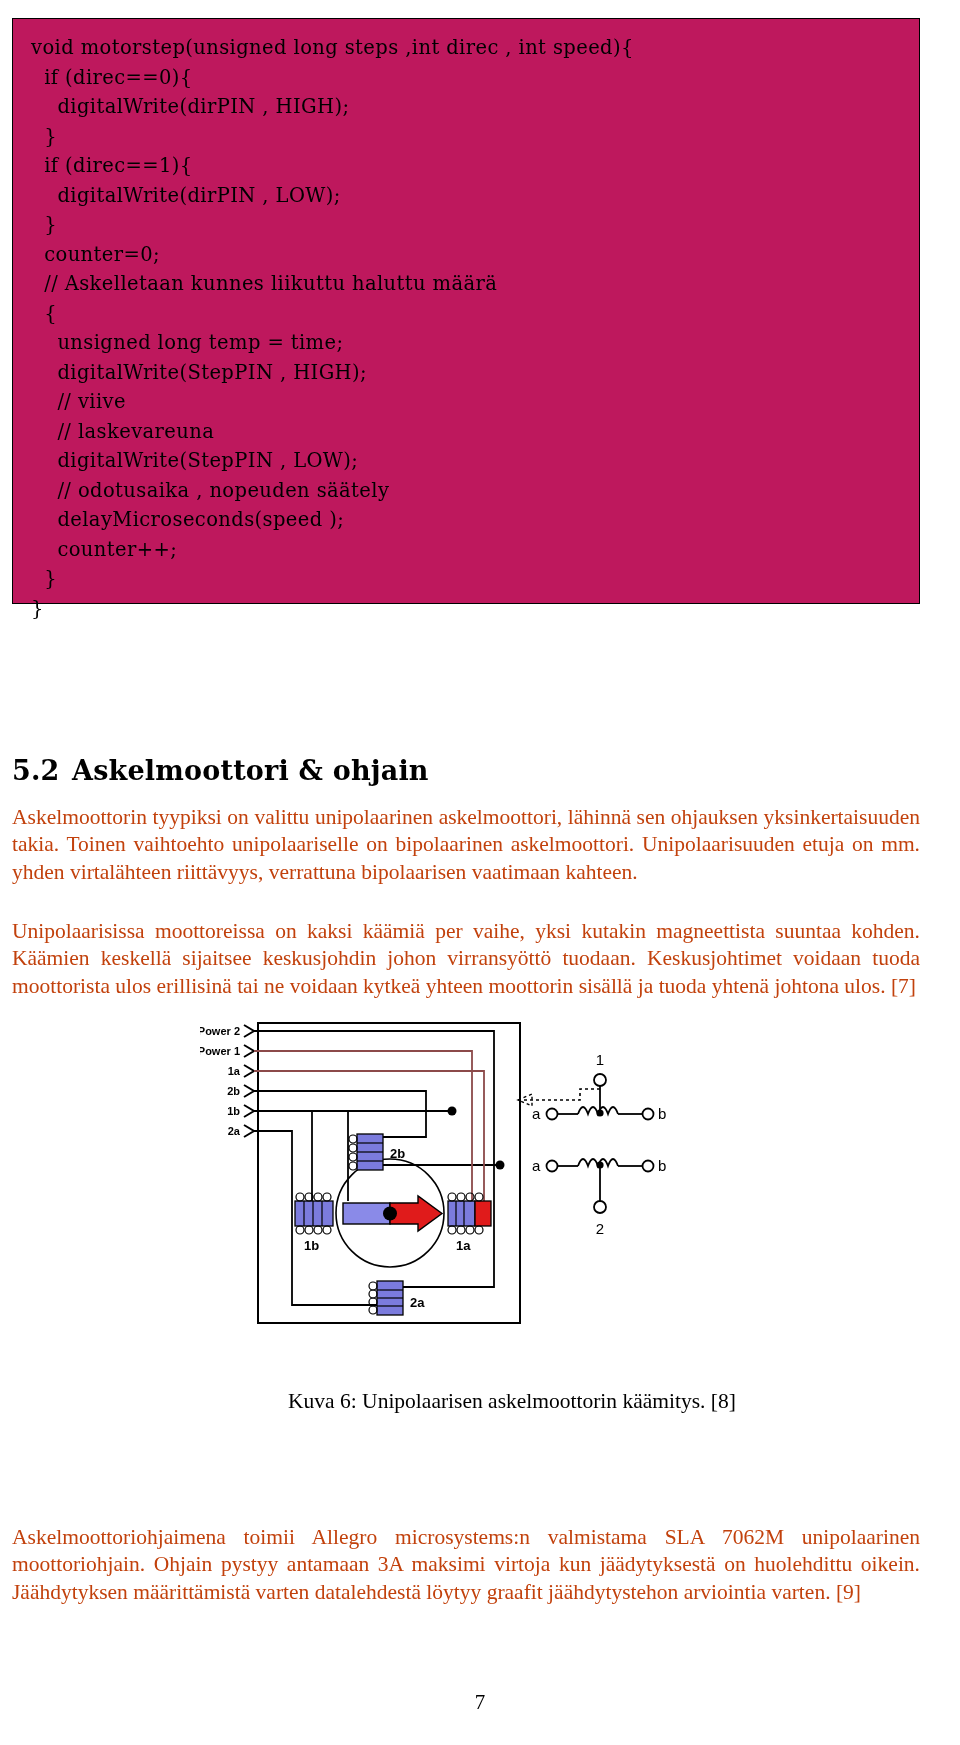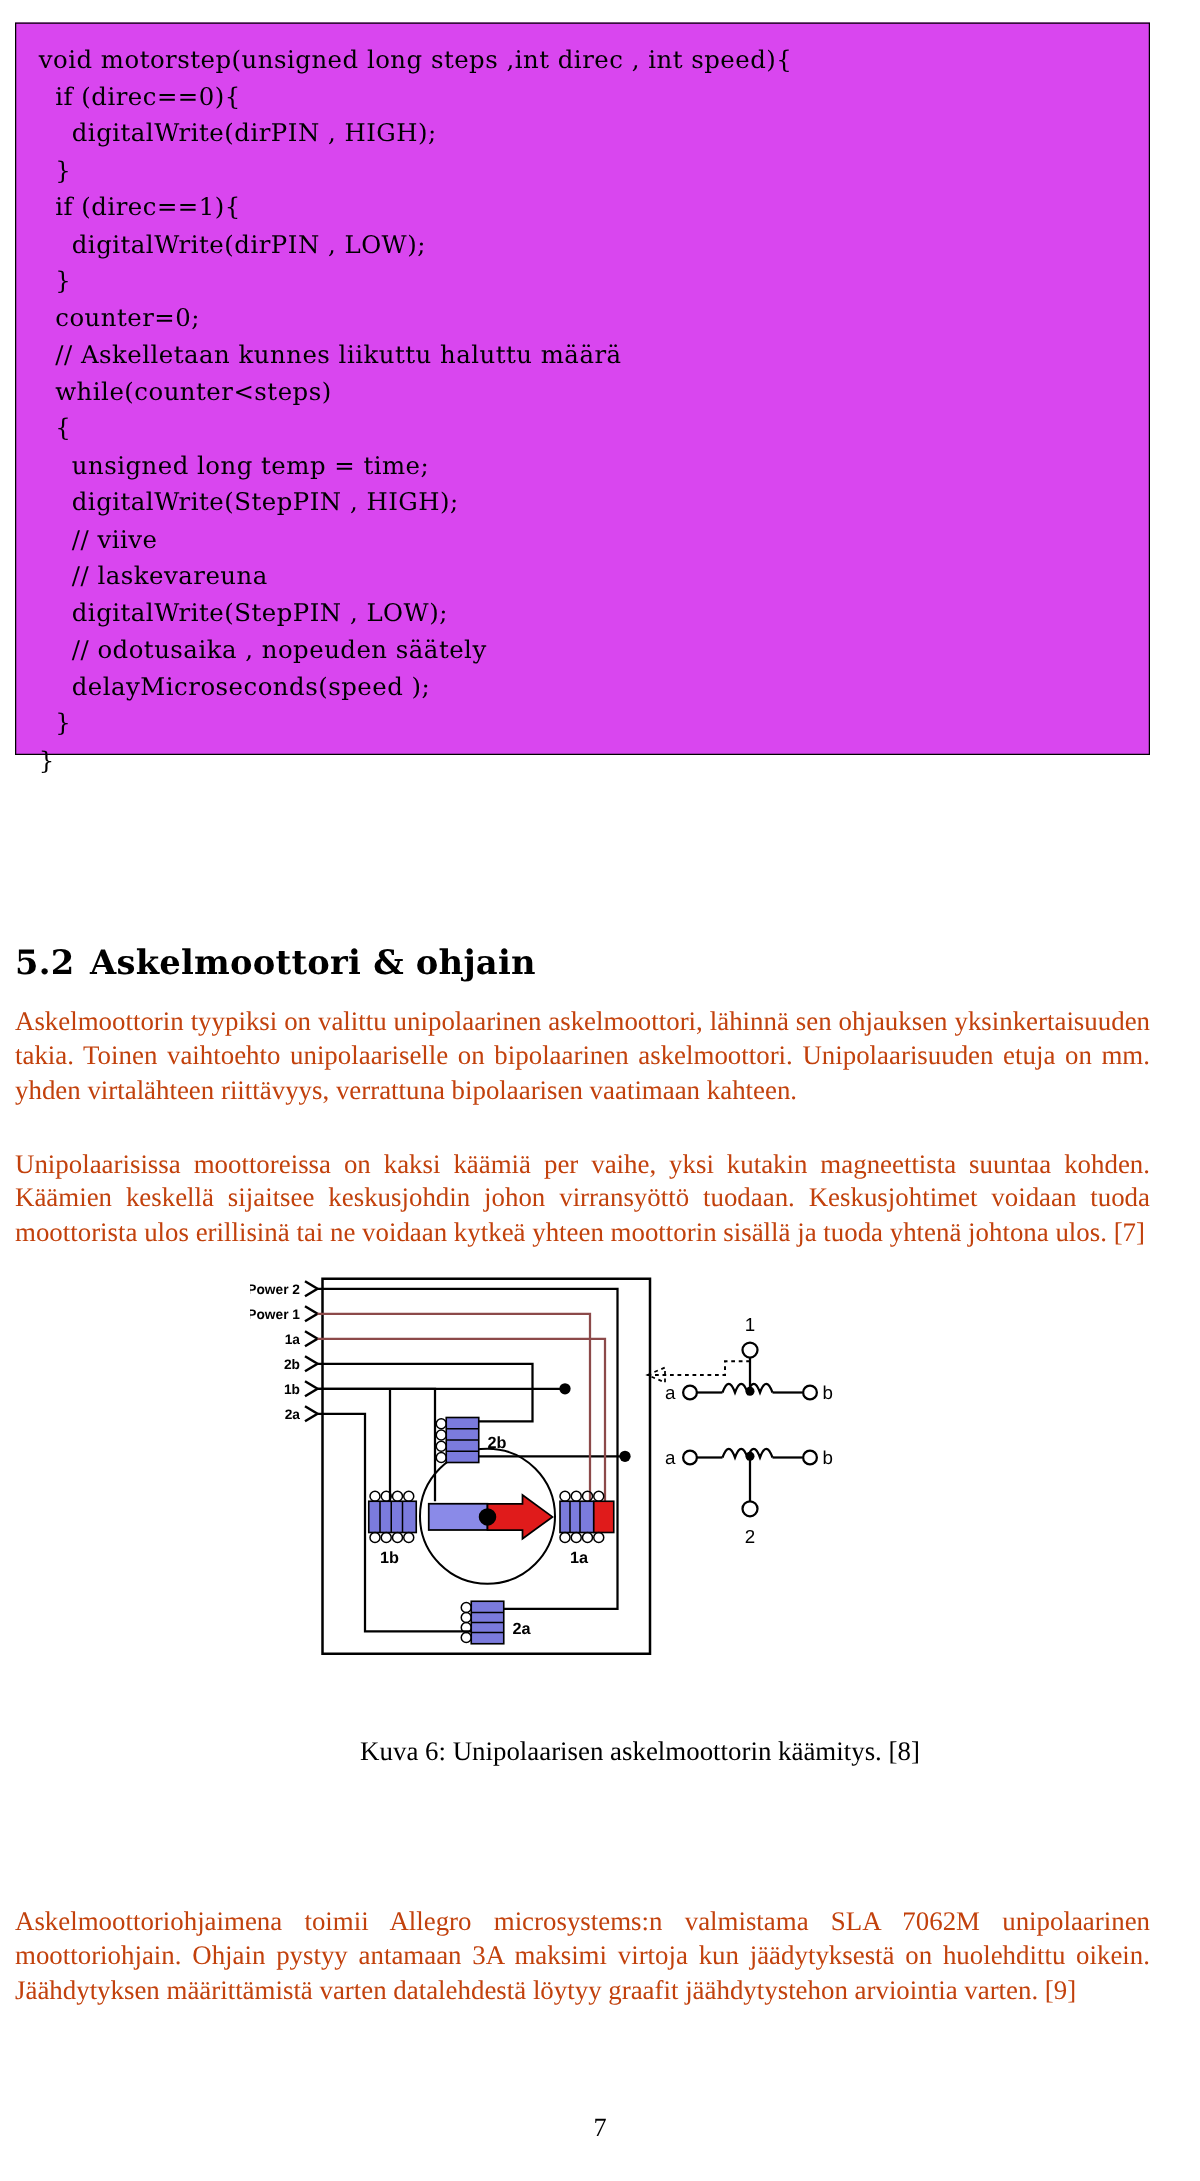--- a/index.html
+++ b/index.html
@@ -25,21 +25,21 @@
 
   
   .code-box {
     position: absolute;
     left: 12px;
     top: 18px;
     width: 908px;
     height: 586px;
     border: 1.5px solid #000000;
     box-sizing: border-box;
-    background: #d946ef;
+    background: #be185d;
     padding: 14px 6px 6px 18px;
   }
   .code-line {
     font-family: "DejaVu Serif", "Liberation Serif", serif;
     font-size: 19.5px;
     line-height: 29.5px;
     white-space: pre;
     letter-spacing: 0.4px;
     color: #000000;
   }
@@ -116,29 +116,29 @@
   <div class="code-box">
     <div class="code-line">void motorstep(unsigned long steps ,int direc , int speed){</div>
     <div class="code-line">  if (direc==0){</div>
     <div class="code-line">    digitalWrite(dirPIN , HIGH);</div>
     <div class="code-line">  }</div>
     <div class="code-line">  if (direc==1){</div>
     <div class="code-line">    digitalWrite(dirPIN , LOW);</div>
     <div class="code-line">  }</div>
     <div class="code-line">  counter=0;</div>
     <div class="code-line">  // Askelletaan kunnes liikuttu haluttu määrä</div>
-    <div class="code-line">  while(counter&lt;steps)</div>
     <div class="code-line">  {</div>
     <div class="code-line">    unsigned long temp = time;</div>
     <div class="code-line">    digitalWrite(StepPIN , HIGH);</div>
     <div class="code-line">    // viive</div>
     <div class="code-line">    // laskevareuna</div>
     <div class="code-line">    digitalWrite(StepPIN , LOW);</div>
     <div class="code-line">    // odotusaika , nopeuden säätely</div>
     <div class="code-line">    delayMicroseconds(speed );</div>
+    <div class="code-line">    counter++;</div>
     <div class="code-line">  }</div>
     <div class="code-line">}</div>
   </div>
 
   <h2 class="section-head">
     <span class="num">5.2</span><span>Askelmoottori &amp; ohjain</span>
   </h2>
 
   <p class="para p1">Askelmoottorin tyypiksi on valittu unipolaarinen askelmoottori, lähinnä sen ohjauksen yksinkertaisuuden takia. Toinen vaihtoehto unipolaariselle on bipolaarinen askelmoottori. Unipolaarisuuden etuja on mm. yhden virtalähteen riittävyys, verrattuna bipolaarisen vaatimaan kahteen.</p>
   <p class="para p2">Unipolaarisissa moottoreissa on kaksi käämiä per vaihe, yksi kutakin magneettista suuntaa kohden. Käämien keskellä sijaitsee keskusjohdin johon virransyöttö tuodaan. Keskusjohtimet voidaan tuoda moottorista ulos erillisinä tai ne voidaan kytkeä yhteen moottorin sisällä ja tuoda yhtenä johtona ulos. [7]</p>

